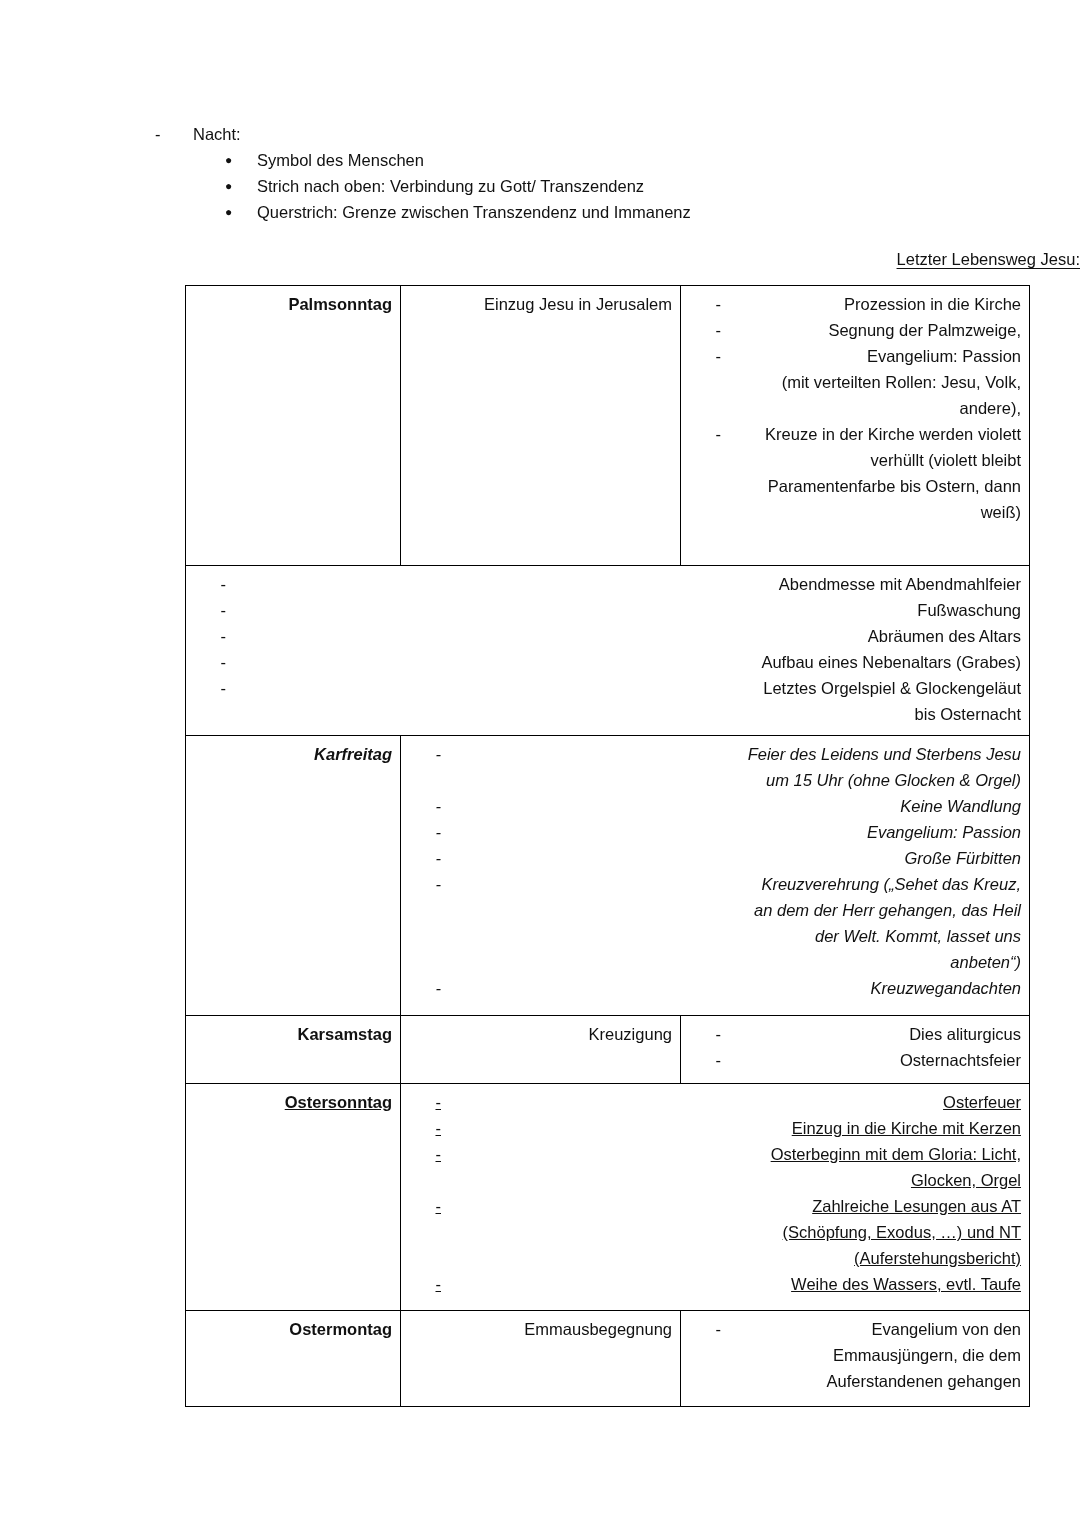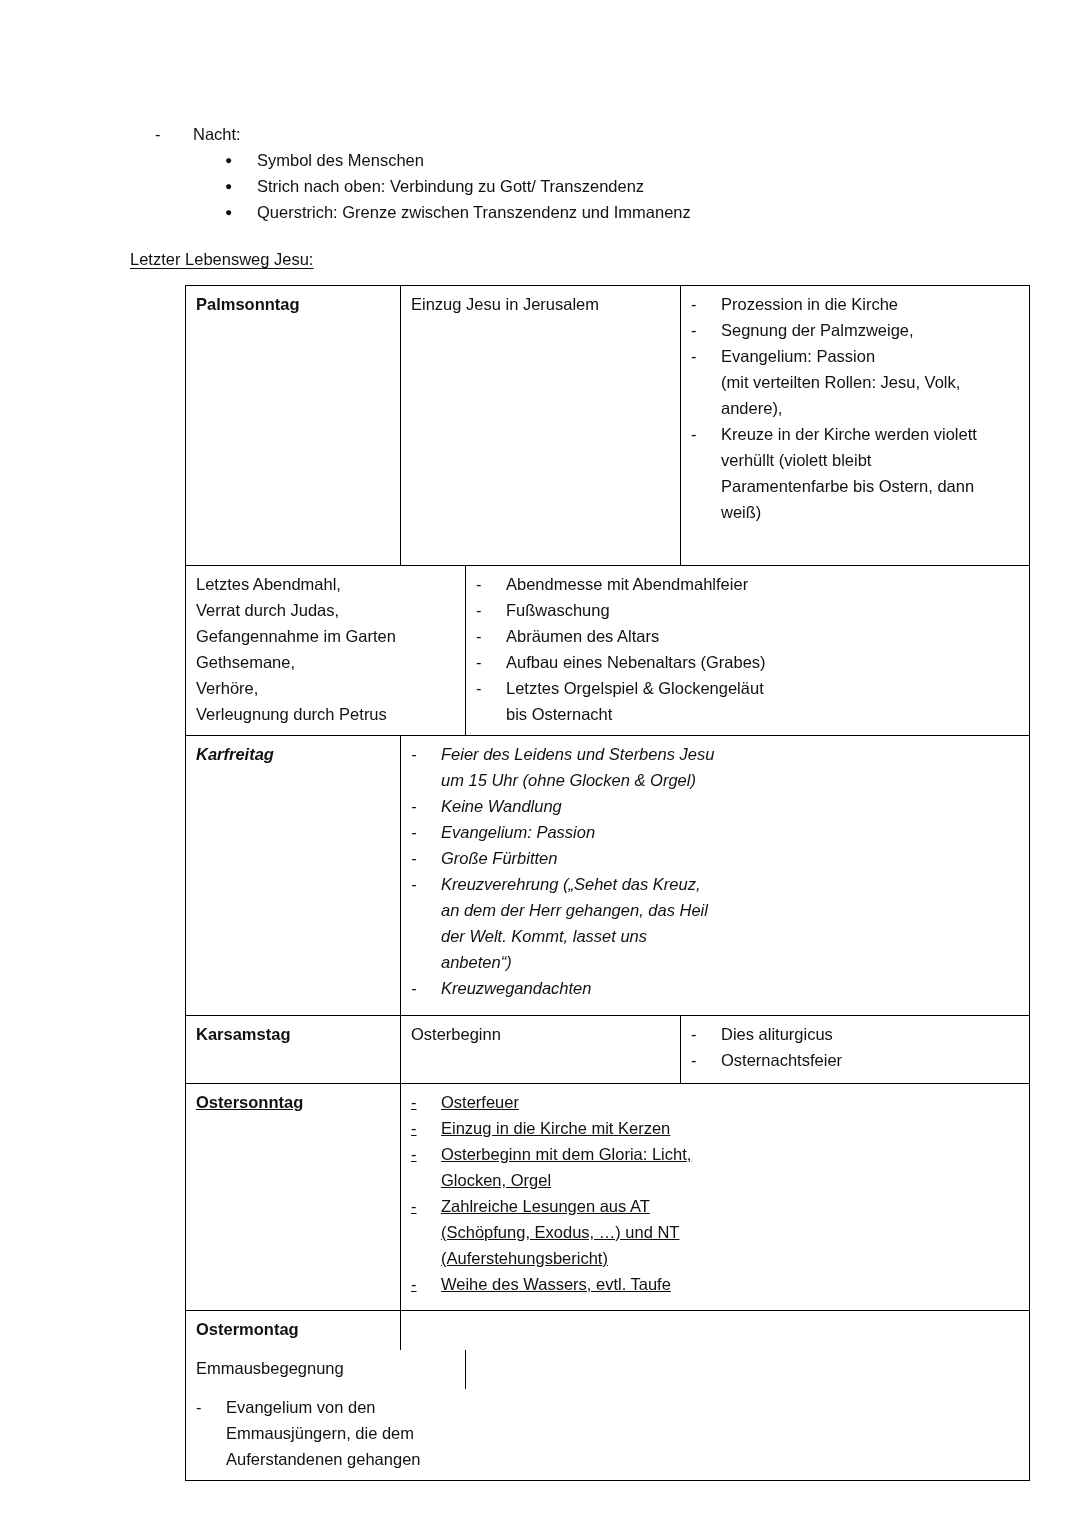--- a/index.html
+++ b/index.html
@@ -22,32 +22,33 @@
   .intro-dash { flex: 0 0 38px; }
   .bullet-row { display: flex; margin-left: 70px; }
   .bullet-marker { flex: 0 0 32px; }
   .bullet-marker span, .bullet-marker { font-size: 12px; line-height: 26px; }
   
   .heading {
     margin-left: 130px;
     margin-top: 21px;
     text-decoration: underline;
     text-underline-offset: 3px;
+    text-align: right;
   }
   
   .table {
     margin-left: 185px;
     margin-top: 13px;
     width: 845px;
     border: 1.5px solid #000;
     box-sizing: border-box;
   }
   .trow { display: flex; border-bottom: 1.5px solid #000; box-sizing: border-box; }
-  .trow:last-child { border-bottom: none; flex-direction: column; }
-  .cell { box-sizing: border-box; padding: 5px 8px 8px 10px; }
+  .trow:last-child { border-bottom: none; }
+  .cell { box-sizing: border-box; padding: 5px 8px 8px 10px; text-align: right; }
   .c1 { width: 215px; border-right: 1.5px solid #000; font-weight: 700; }
   .c2 { width: 280px; border-right: 1.5px solid #000; }
   .c3 { flex: 1; }
   .pre { white-space: pre-line; }
   .li { display: flex; }
   .dash { flex: 0 0 30px; }
   .litext { flex: 1; }
   .r0 { min-height: 280px; }
   .r1 { min-height: 170px; }
   .r2 { min-height: 280px; font-style: italic; }
@@ -105,26 +106,20 @@
           <span class="dash">-</span>
           <span class="litext pre">Kreuze in der Kirche werden violett
 verhüllt (violett bleibt
 Paramentenfarbe bis Ostern, dann
 weiß)</span>
         </div>
       </div>
     </div>
 
     <div class="trow r1">
-      <div class="cell c2 pre">Letztes Abendmahl,
-Verrat durch Judas,
-Gefangennahme im Garten
-Gethsemane,
-Verhöre,
-Verleugnung durch Petrus</div>
       <div class="cell c3">
         <div class="li">
           <span class="dash">-</span>
           <span class="litext pre">Abendmesse mit Abendmahlfeier</span>
         </div>
         <div class="li">
           <span class="dash">-</span>
           <span class="litext pre">Fußwaschung</span>
         </div>
         <div class="li">
@@ -172,21 +167,21 @@
         </div>
         <div class="li">
           <span class="dash">-</span>
           <span class="litext pre">Kreuzwegandachten</span>
         </div>
       </div>
     </div>
 
     <div class="trow r3">
       <div class="cell c1">Karsamstag</div>
-      <div class="cell c2 pre">Osterbeginn</div>
+      <div class="cell c2 pre">Kreuzigung</div>
       <div class="cell c3">
         <div class="li">
           <span class="dash">-</span>
           <span class="litext pre">Dies aliturgicus</span>
         </div>
         <div class="li">
           <span class="dash">-</span>
           <span class="litext pre">Osternachtsfeier</span>
         </div>
       </div>

